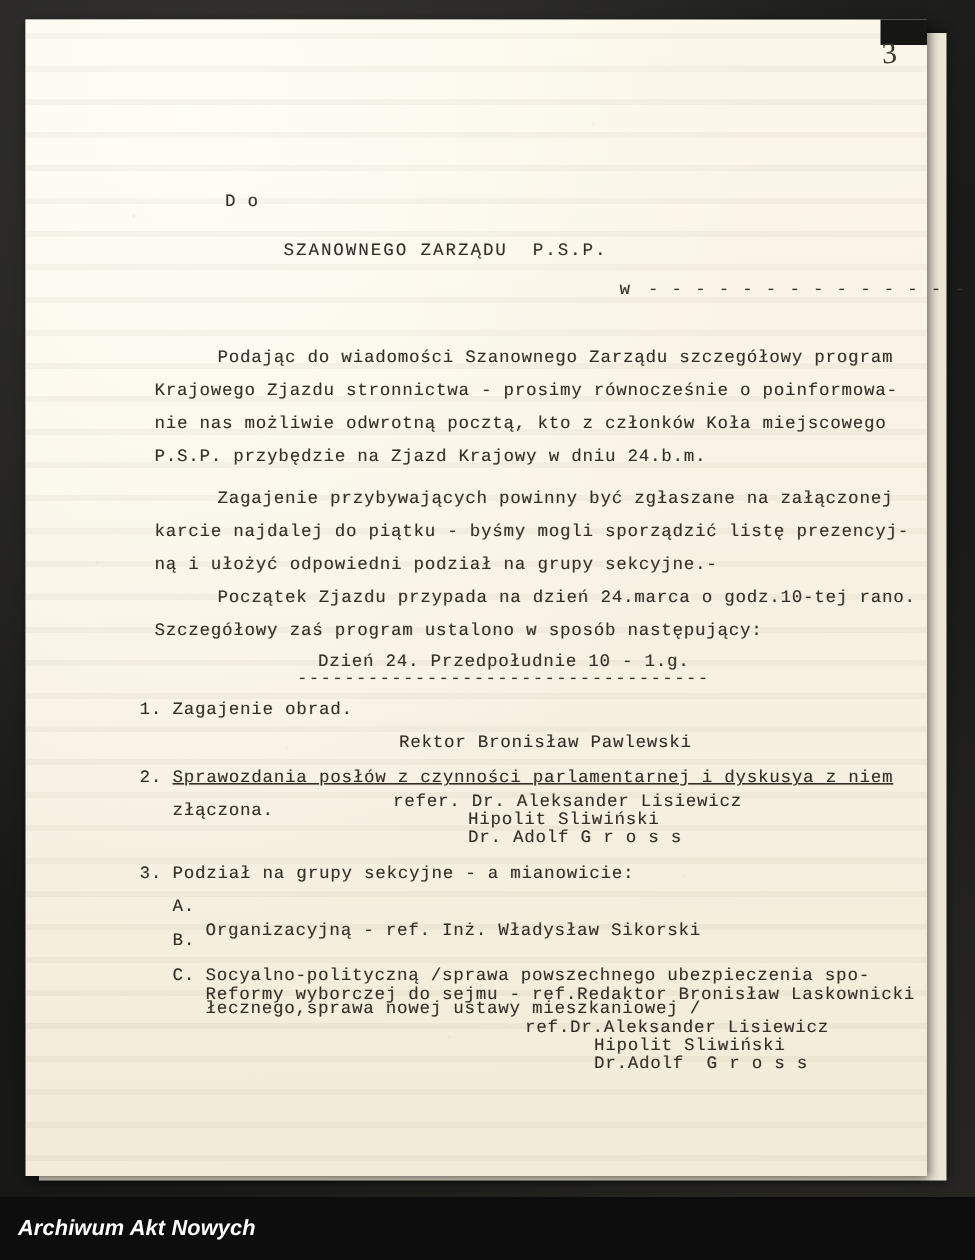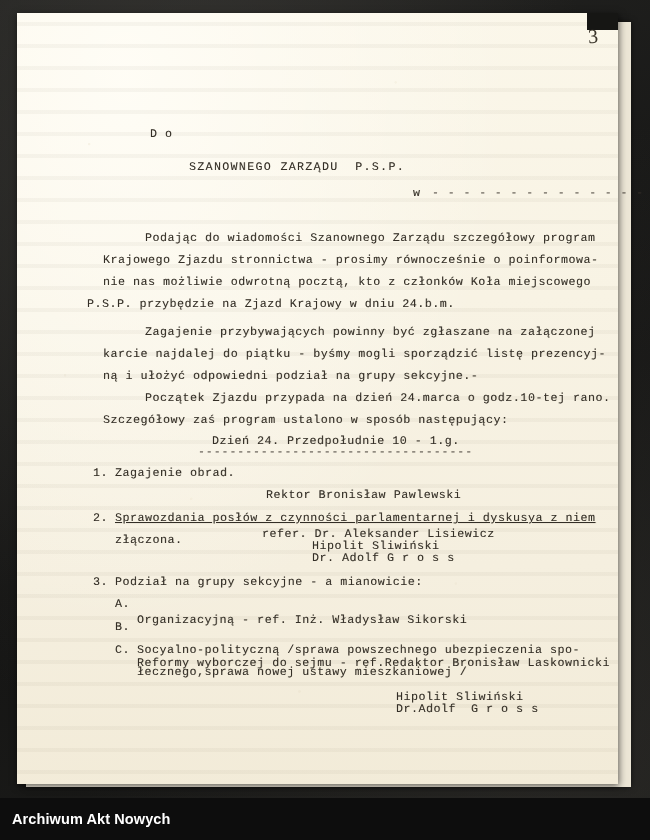--- a/index.html
+++ b/index.html
@@ -146,20 +146,21 @@
   #footer-bar {
     position: absolute;
     left: 0;
     bottom: 0;
     width: 650px;
     height: 42px;
     background: #0d0d0d;
     display: flex;
     align-items: center;
     padding-left: 12px;
+    font-style: italic;
   }
   #footer-label {
     color: #ffffff;
     font-family: "Liberation Sans", "DejaVu Sans", sans-serif;
     font-weight: bold;
     font-size: 14.5px;
     letter-spacing: 0.1px;
   }
 </style>
 </head>
@@ -187,21 +188,21 @@
 
     <div class="tline" style="left:189px; top:157px; letter-spacing:1.35px;">SZANOWNEGO ZARZĄDU  P.S.P.</div>
 
     <div class="tline" style="left:413px; top:183px;">w</div>
 
     <div class="dash-rule" style="left:432px; top:183px;">- - - - - - - - - - - - - - -</div>
 
     <div class="tline" style="left:145px; top:228px;">Podając do wiadomości Szanownego Zarządu szczegółowy program</div>
     <div class="tline" style="left:103px; top:272px;">nie nas możliwie odwrotną pocztą, kto z członków Koła miejscowego</div>
     <div class="tline" style="left:103px; top:250px;">Krajowego Zjazdu stronnictwa - prosimy równocześnie o poinformowa-</div>
-    <div class="tline" style="left:87px; top:294px;">P.S.P. przybędzie na Zjazd Krajowy w dniu 24.b.m.</div>
+    <div class="tline" style="left:103px; top:294px;">P.S.P. przybędzie na Zjazd Krajowy w dniu 24.b.m.</div>
 
     <div class="tline" style="left:145px; top:322px;">Zagajenie przybywających powinny być zgłaszane na załączonej</div>
     <div class="tline" style="left:103px; top:344px;">karcie najdalej do piątku - byśmy mogli sporządzić listę prezencyj-</div>
     <div class="tline" style="left:103px; top:366px;">ną i ułożyć odpowiedni podział na grupy sekcyjne.-</div>
 
     <div class="tline" style="left:145px; top:388px;">Początek Zjazdu przypada na dzień 24.marca o godz.10-tej rano.</div>
     <div class="tline" style="left:103px; top:410px;">Szczegółowy zaś program ustalono w sposób następujący:</div>
 
     <div class="tline" style="left:212px; top:431px;">Dzień 24. Przedpołudnie 10 - 1.g.</div>
     <div class="dash-rule" style="left:198px; top:442px;">-----------------------------------</div>
@@ -224,20 +225,21 @@
     <div class="tline" style="left:115px; top:594px;">A.</div>
     <div class="tline" style="left:137px; top:594px;margin-top:16px;">Organizacyjną - ref. Inż. Władysław Sikorski</div>
 
     <div class="tline" style="left:115px; top:617px;">B.</div>
     <div class="tline" style="left:137px; top:617px;margin-top:36px;">Reformy wyborczej do sejmu - ref.Redaktor Bronisław Laskownicki</div>
 
     <div class="tline" style="left:115px; top:640px;">C.</div>
     <div class="tline" style="left:137px; top:640px;">Socyalno-polityczną /sprawa powszechnego ubezpieczenia spo-</div>
     <div class="tline" style="left:137px; top:662px;">łecznego,sprawa nowej ustawy mieszkaniowej /</div>
 
+    <div class="tline" style="left:350px; top:675px;">ref.Dr.Aleksander Lisiewicz</div>
     <div class="tline" style="left:396px; top:687px;">Hipolit Sliwiński</div>
     <div class="tline" style="left:396px; top:699px;">Dr.Adolf  G r o s s</div>
 
   </div>
 
   <div id="footer-bar">
     <span id="footer-label">Archiwum Akt Nowych</span>
   </div>
 
 </div>

